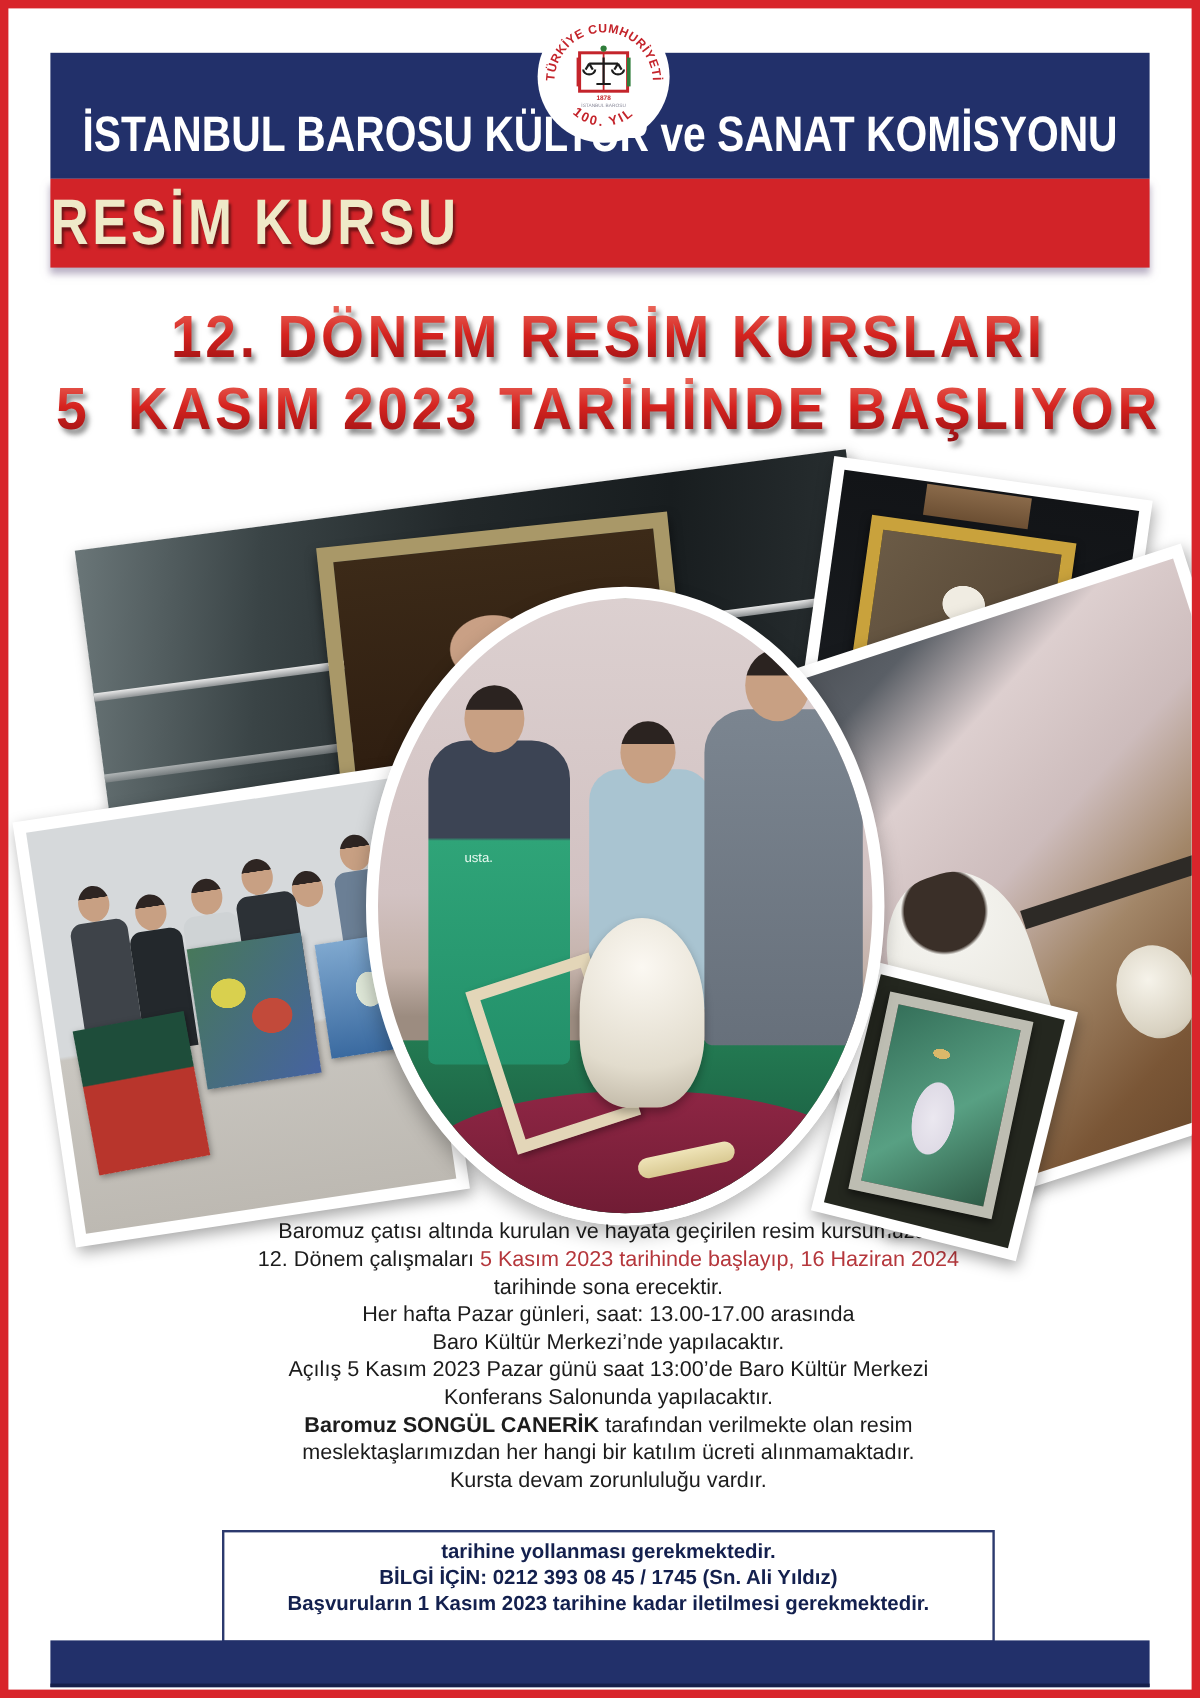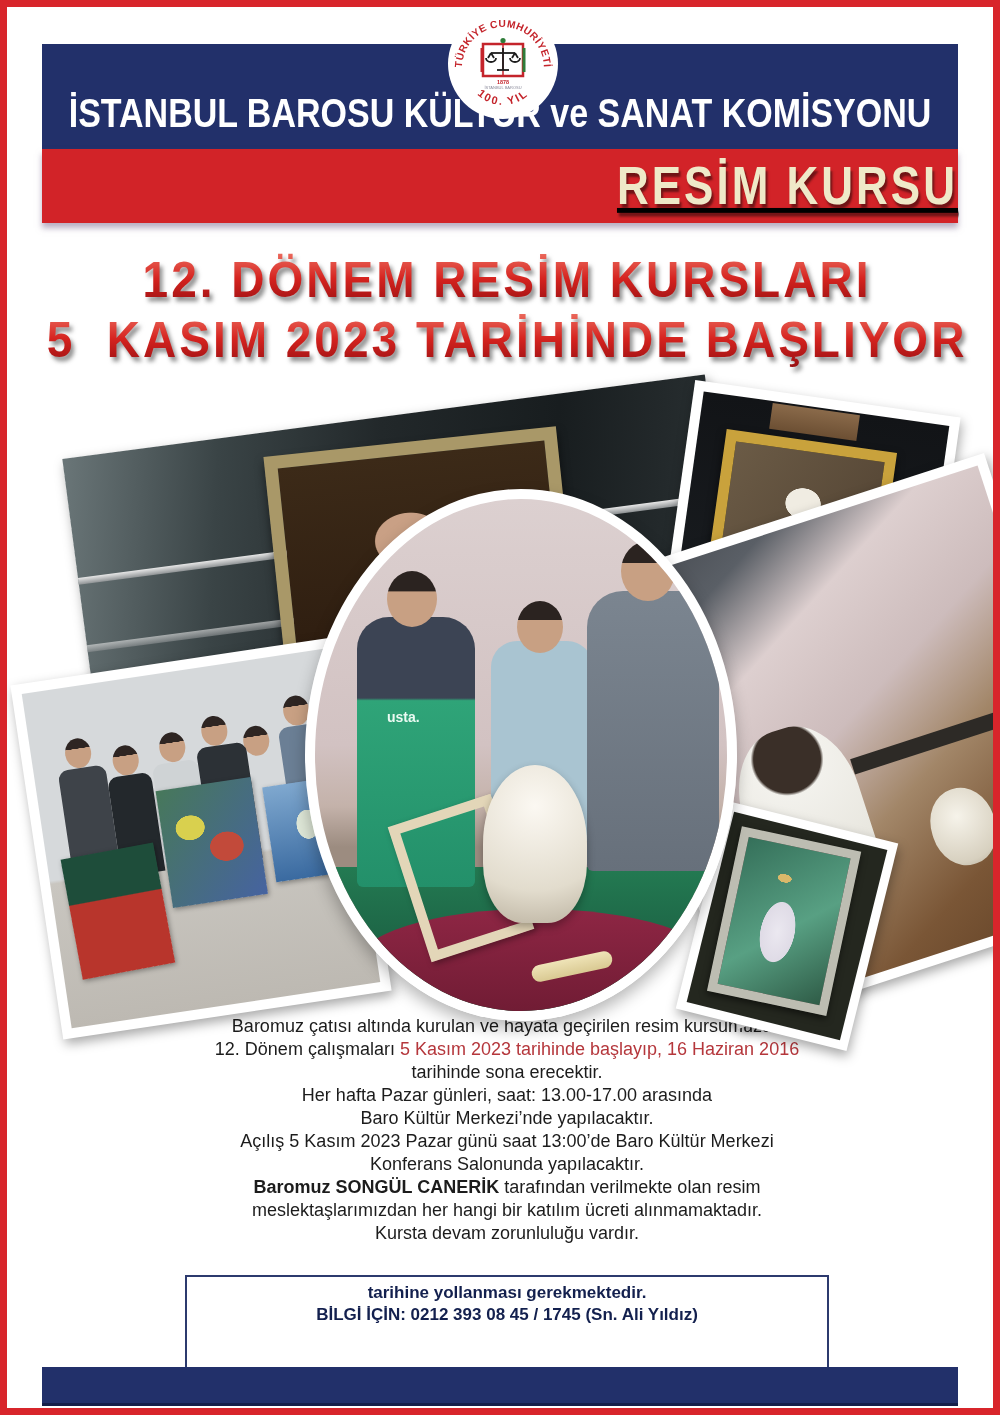--- a/index.html
+++ b/index.html
@@ -16,23 +16,22 @@
   .navy-title{
     color:#ffffff;font-weight:bold;font-size:34px;letter-spacing:0px;
     transform:scaleY(1.22);transform-origin:bottom;white-space:nowrap;
     padding-bottom:10px;
   }
   .logo{
     position:absolute;left:440px;top:1px;width:112px;height:112px;z-index:5;
   }
   .red-banner{
     position:absolute;left:35px;top:142px;width:916px;height:74px;
-    background:#d22328;display:flex;align-items:center;justify-content:flex-end;
+    background:#d22328;display:flex;align-items:center;justify-content:flex-start;
     box-shadow:0 5px 6px rgba(125,110,145,0.55);
-    text-decoration:underline;
   }
   .banner-title{
     color:#efe9c8;font-weight:bold;font-size:44px;letter-spacing:3px;
     transform:scaleY(1.22);white-space:nowrap;
     text-shadow:2px 3px 2px rgba(45,10,10,0.6);
   }
   
   .headline{position:absolute;left:0;top:243px;width:1000px;text-align:center;z-index:4;}
   .headline-line{
     font-weight:bold;font-size:46px;letter-spacing:3px;line-height:60px;
@@ -116,21 +115,21 @@
     background:linear-gradient(#7b8590,#67707b);}
   .ov-table{position:absolute;left:-30px;bottom:-6px;width:480px;height:150px;background:linear-gradient(#237a52,#174f39);}
   .ov-cloth{position:absolute;left:40px;bottom:-10px;width:360px;height:112px;border-radius:55% 55% 0 0;
     background:linear-gradient(#8e2644,#6e1b33);}
   .ov-bust{position:absolute;left:168px;bottom:88px;width:104px;height:158px;border-radius:50% 50% 38% 38%;
     background:radial-gradient(circle at 50% 26%,#fbf8f2,#e2dccd 66%,#bcb3a1);box-shadow:0 4px 8px rgba(0,0,0,0.3);}
   .ov-frame{position:absolute;left:92px;bottom:62px;width:88px;height:122px;transform:rotate(-18deg);
     border:10px solid #e3d6b8;box-shadow:2px 3px 6px rgba(0,0,0,0.35);}
   .ov-bone{position:absolute;left:216px;bottom:36px;width:82px;height:17px;border-radius:9px;transform:rotate(-12deg);
     background:linear-gradient(#efe4b8,#d9c992);}
-  .apron-text{position:absolute;left:72px;top:210px;font-size:14px;color:#eafaf2;font-weight:bold;}
+  .apron-text{position:absolute;left:72px;top:210px;font-size:11px;color:#eafaf2;font-weight:normal;}
   
   .body-text{position:absolute;left:0;top:1008px;width:1000px;text-align:center;color:#1c1c1c;
     font-size:18px;line-height:23px;}
   .body-text div{white-space:nowrap;}
   .red-inline{color:#b5373c;}
   .bold-inline{font-weight:bold;}
   
   .reg-box{
     position:absolute;left:178px;top:1268px;width:644px;height:94px;box-sizing:border-box;
     border:2px solid #2c3a6e;background:#ffffff;color:#13204e;font-weight:bold;
@@ -252,31 +251,32 @@
     <div class="ov-head" style="left:306px;top:42px;width:54px;height:60px;"></div>
     <div class="ov-cloth"></div>
     <div class="ov-frame"></div>
     <div class="ov-bust"></div>
     <div class="ov-bone"></div>
     <span class="apron-text">usta.</span>
   </div>
 
   <div class="body-text">
     <div>Baromuz çatısı altında kurulan ve hayata geçirilen resim kursumuzun</div>
-    <div><span>12. Dönem çalışmaları </span><span class="red-inline">5 Kasım 2023 tarihinde başlayıp, 16 Haziran 2016</span></div>
+    <div><span>12. Dönem çalışmaları </span><span class="red-inline">5 Kasım 2023 tarihinde başlayıp, 16 Haziran 2024</span></div>
     <div>tarihinde sona erecektir.</div>
     <div>Her hafta Pazar günleri, saat: 13.00-17.00 arasında</div>
     <div>Baro Kültür Merkezi’nde yapılacaktır.</div>
     <div>Açılış 5 Kasım 2023 Pazar günü saat 13:00’de Baro Kültür Merkezi</div>
     <div>Konferans Salonunda yapılacaktır.</div>
     <div><span class="bold-inline">Baromuz SONGÜL CANERİK</span><span> tarafından verilmekte olan resim</span></div>
     <div>meslektaşlarımızdan her hangi bir katılım ücreti alınmamaktadır.</div>
     <div>Kursta devam zorunluluğu vardır.</div>
   </div>
 
   <div class="reg-box">
     <div>tarihine yollanması gerekmektedir.</div>
     <div>BİLGİ İÇİN: 0212 393 08 45 / 1745 (Sn. Ali Yıldız)</div>
+    <div>Başvuruların 1 Kasım 2023 tarihine kadar iletilmesi gerekmektedir.</div>
   </div>
 
   <div class="footer-bar"></div>
 
 </div>
 
 </body></html>

